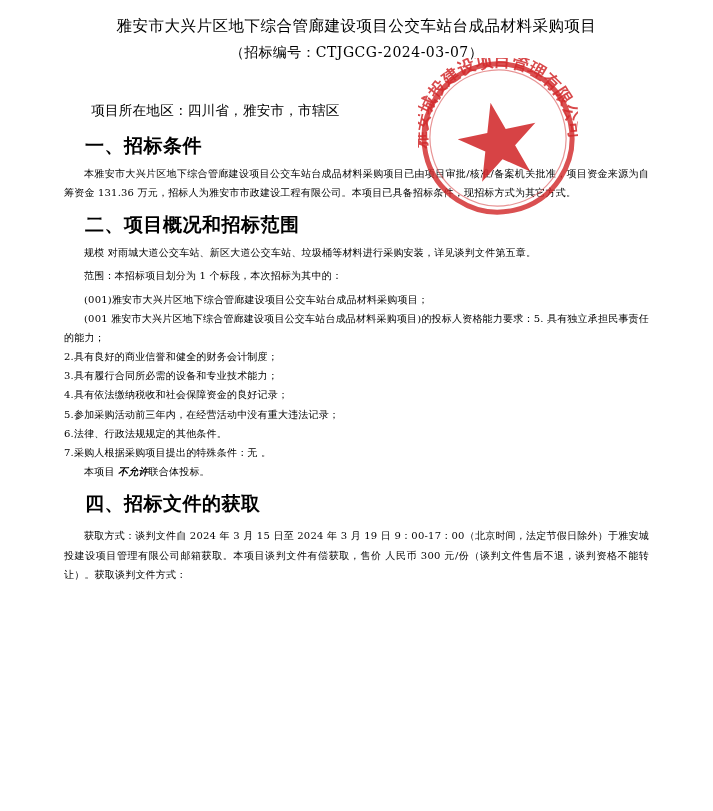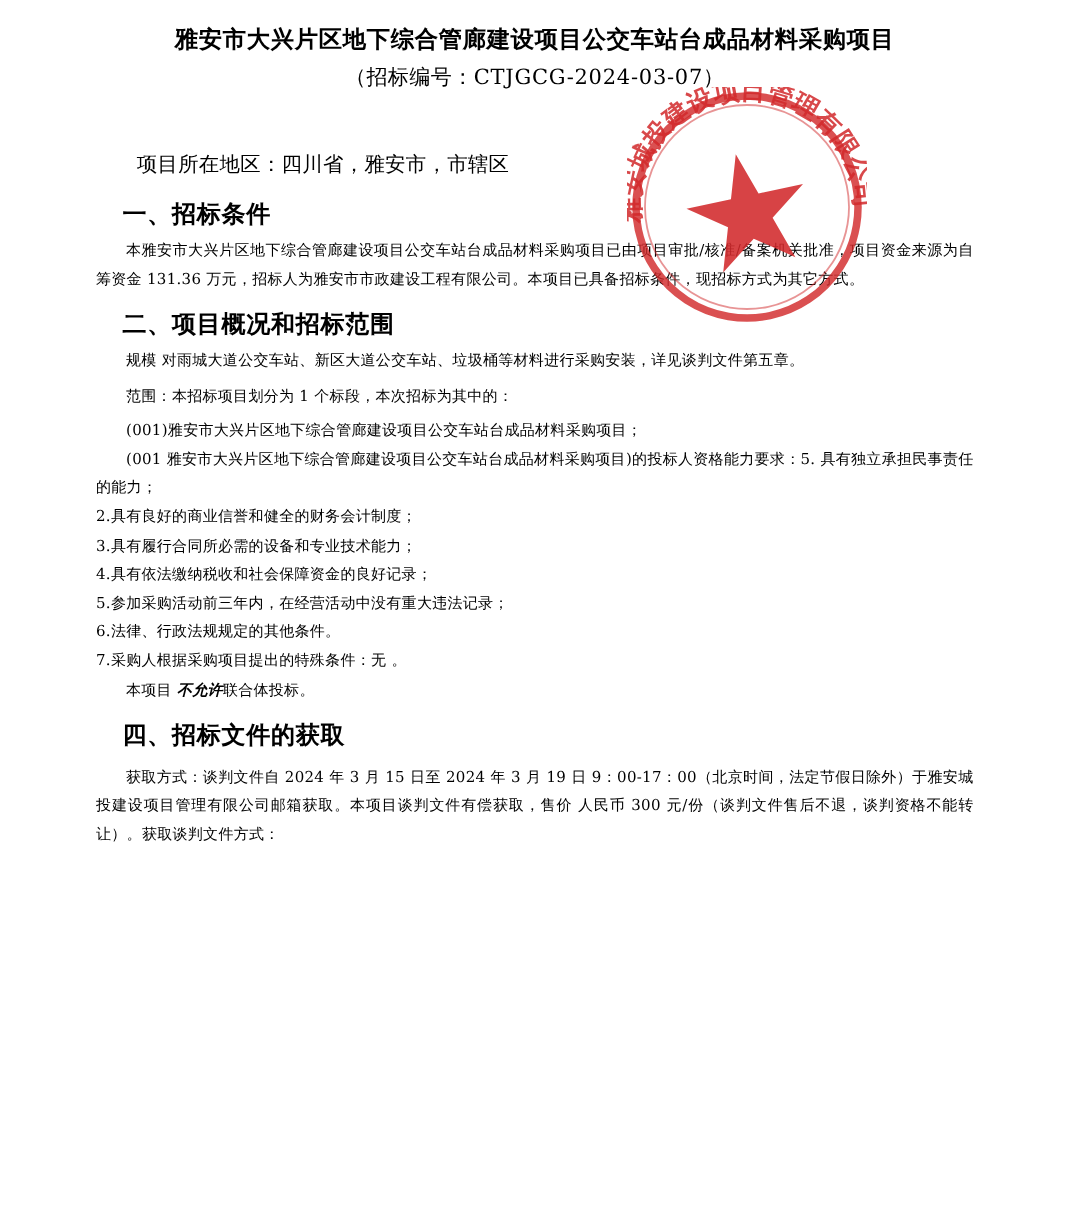--- a/index.html
+++ b/index.html
@@ -18,21 +18,21 @@
   .page {
     position: relative;
     width: 713px;
     height: 811px;
     box-sizing: border-box;
     padding: 14px 64px 0 64px;
   }
   .doc-title {
     text-align: center;
     font-size: 15.5px;
-    font-weight: bold;
+    font-weight: normal;
     line-height: 1.6;
     letter-spacing: 0.5px;
     margin: 0 0 2px 0;
   }
   .doc-subtitle {
     text-align: center;
     font-size: 14px;
     line-height: 1.7;
     margin: 0 0 14px 0;
     letter-spacing: 0.3px;
@@ -46,21 +46,21 @@
     line-height: 1.92;
     margin: 0;
     text-align: justify;
     letter-spacing: 0.2px;
   }
   .indent2 {
     text-indent: 2em;
     margin-top: 32px;
   }
   .section-head {
-    font-size: 16px;
+    font-size: 19px;
     font-weight: bold;
     line-height: 1.95;
     margin: 4px 0 0 0;
     text-indent: 1.1em;
     letter-spacing: 0.5px;
   }
   .para {
     font-size: 10px;
     line-height: 1.92;
     text-align: justify;

